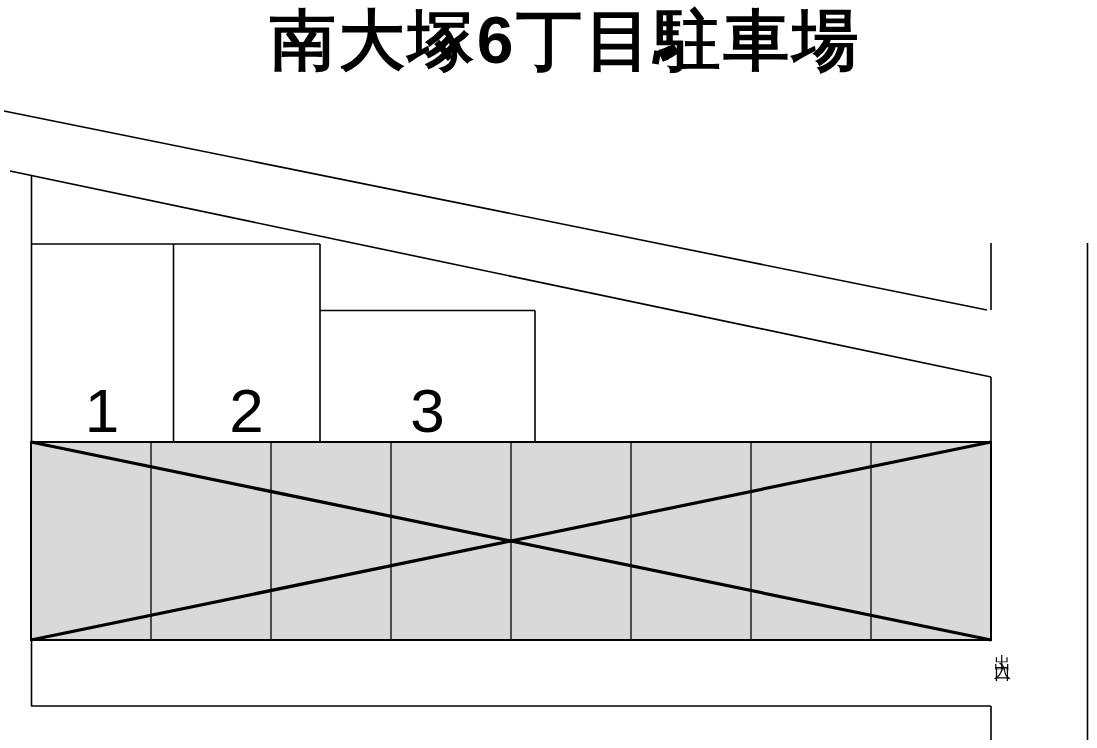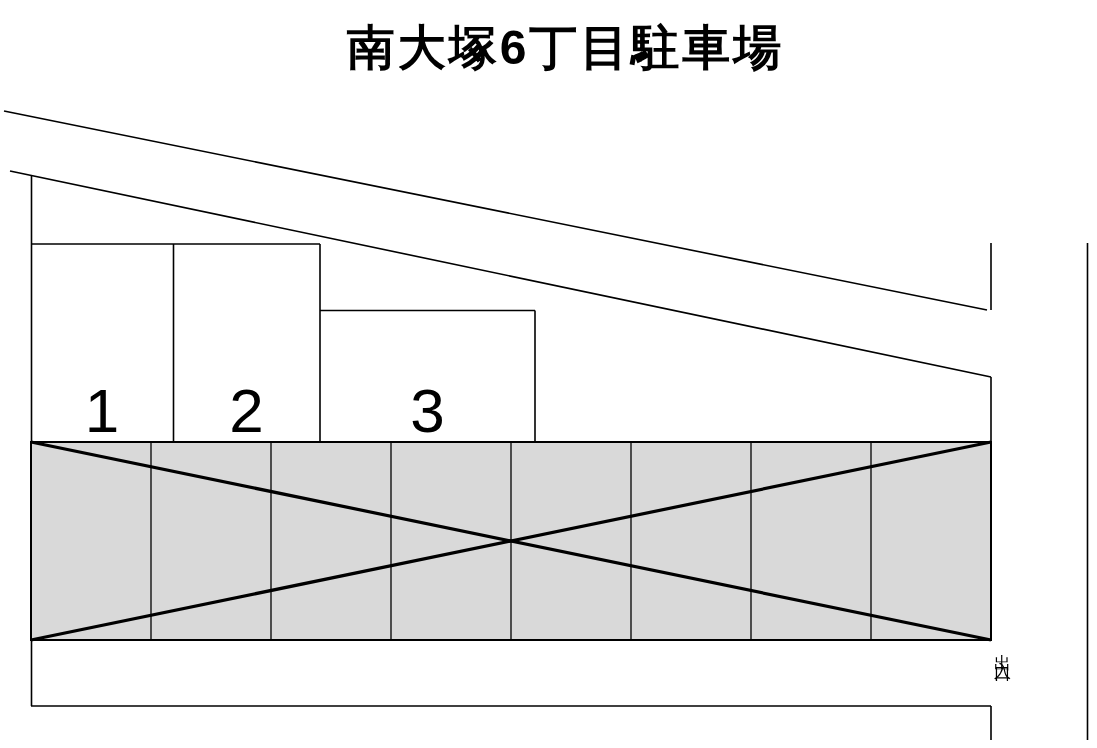--- a/index.html
+++ b/index.html
@@ -10,27 +10,27 @@
   .canvas {
     position: relative;
     width: 1097px;
     height: 748px;
     background: var(--background, #ffffff);
     overflow: hidden;
     font-family: "Liberation Sans", "DejaVu Sans", sans-serif;
   }
   .title {
     position: absolute;
-    top: 12px;
+    top: 4px;
     left: 0;
     width: 1097px;
     text-align: center;
     padding-left: 34px;
     box-sizing: border-box;
-    font-size: 48px;
+    font-size: 66px;
     line-height: 72px;
     font-weight: bold;
     letter-spacing: 3px;
     color: var(--line, #000000);
     white-space: nowrap;
   }
   svg.lines {
     position: absolute;
     top: 0;
     left: 0;

